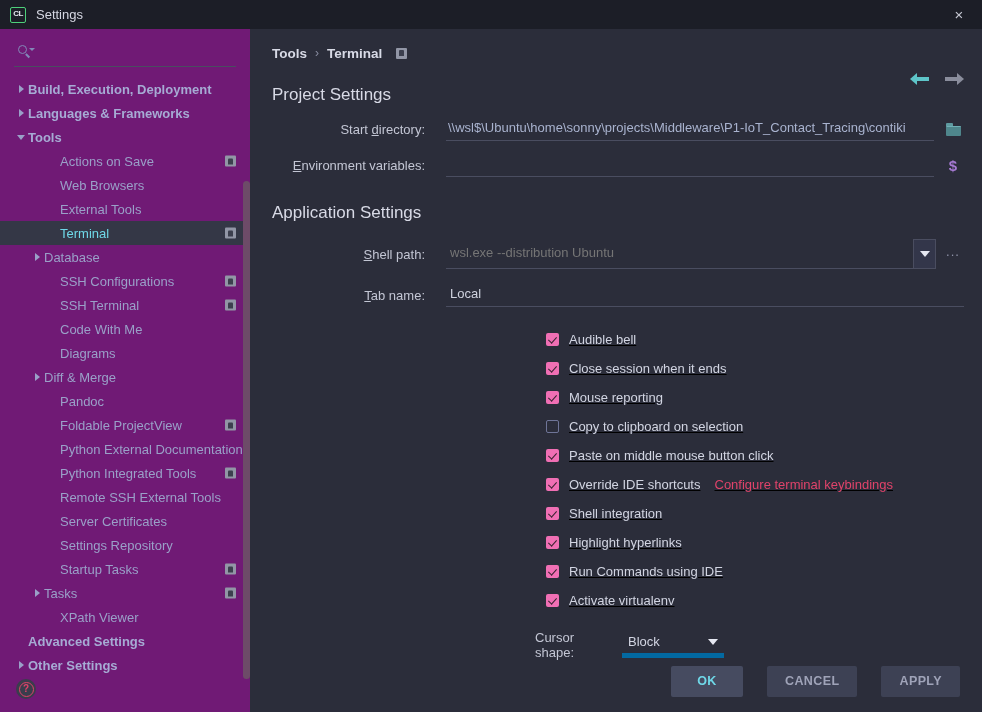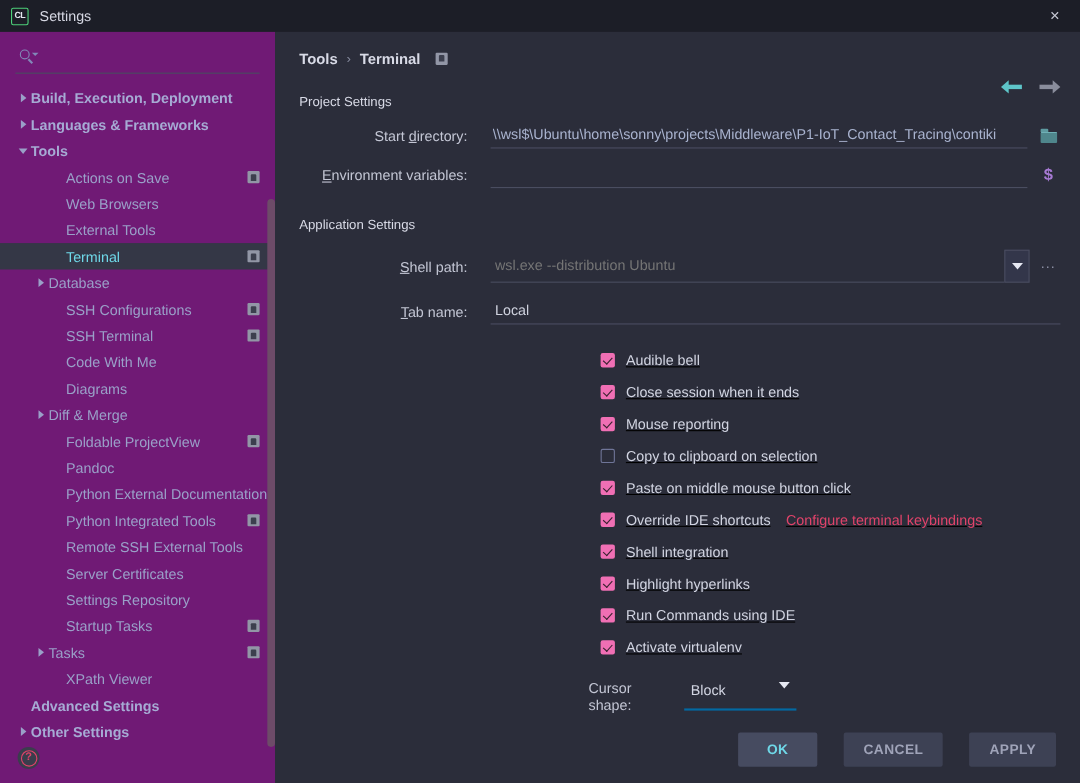--- a/index.html
+++ b/index.html
@@ -156,21 +156,21 @@
   .arrow-btn .head {
     position: absolute; top: 2px; width: 0; height: 0;
     border-top: 6px solid transparent; border-bottom: 6px solid transparent;
   }
   .arrow-back .stem { left: 6px; background: #5ec5c9; }
   .arrow-back .head { left: 0; border-right: 7px solid #5ec5c9; }
   .arrow-fwd .stem { left: 1px; background: #8a8d9c; }
   .arrow-fwd .head { right: 0; border-left: 7px solid #8a8d9c; }
 
   .section-title {
-    margin: 22px 0 0 22px; font-size: 12px; color: #d8dae6;
+    margin: 22px 0 0 22px; font-size: 17px; color: #d8dae6;
   }
   .section-title.app { margin-top: 26px; }
 
   .field-row {
     display: flex; align-items: center;
     margin-top: 12px; padding-left: 22px; padding-right: 18px;
   }
   .field-label {
     font-size: 13px; color: #c3c6d4; text-align: right;
     width: 153px; flex: 0 0 153px; margin-right: 21px;
@@ -246,22 +246,22 @@
     transform: rotate(42deg);
   }
   .cb.off { background: transparent; border: 1.4px solid #6f7598; }
   .check-label { margin-left: 10px; font-size: 13px; color: #d2d5e2; }
   .kb-link { margin-left: 14px; font-size: 13px; color: #e0436a; cursor: pointer; }
 
   .cursor-row { display: flex; align-items: center; margin-top: 15px; padding-left: 22px; }
   .cursor-label { font-size: 13px; color: #c3c6d4; width: 75px; text-align: left; margin-left: 263px; }
   .cursor-combo {
     margin-left: 12px; width: 102px; height: 26px;
-    border-bottom: 2px solid #0369a1;
-    display: flex; justify-content: space-between;
+    border-bottom: 5px solid #0369a1;
+    display: flex; align-items: center; justify-content: space-between;
     padding: 0 6px 2px 6px;
   }
   .cursor-combo .val { font-size: 13px; color: #d2d5e2; }
   .cursor-combo i {
     width: 0; height: 0;
     border-left: 5px solid transparent; border-right: 5px solid transparent;
     border-top: 6px solid #e6e8f2;
   }
 
   
@@ -379,27 +379,27 @@
         <div class="tree-row">
           <div style="width: 30px; flex: 0 0 30px;"></div>
           <div class="arrow">
             <i></i>
           </div>
           <span class="label">Diff &amp; Merge</span>
         </div>
         <div class="tree-row">
           <div style="width: 46px; flex: 0 0 46px;"></div>
           <div class="arrow"></div>
+          <span class="label">Pandoc</span>
+        </div>
+        <div class="tree-row">
+          <div style="width: 46px; flex: 0 0 46px;"></div>
+          <div class="arrow"></div>
           <span class="label">Foldable ProjectView</span>
           <span class="badge"></span>
-        </div>
-        <div class="tree-row">
-          <div style="width: 46px; flex: 0 0 46px;"></div>
-          <div class="arrow"></div>
-          <span class="label">Pandoc</span>
         </div>
         <div class="tree-row">
           <div style="width: 46px; flex: 0 0 46px;"></div>
           <div class="arrow"></div>
           <span class="label">Python External Documentation</span>
         </div>
         <div class="tree-row">
           <div style="width: 46px; flex: 0 0 46px;"></div>
           <div class="arrow"></div>
           <span class="label">Python Integrated Tools</span>

